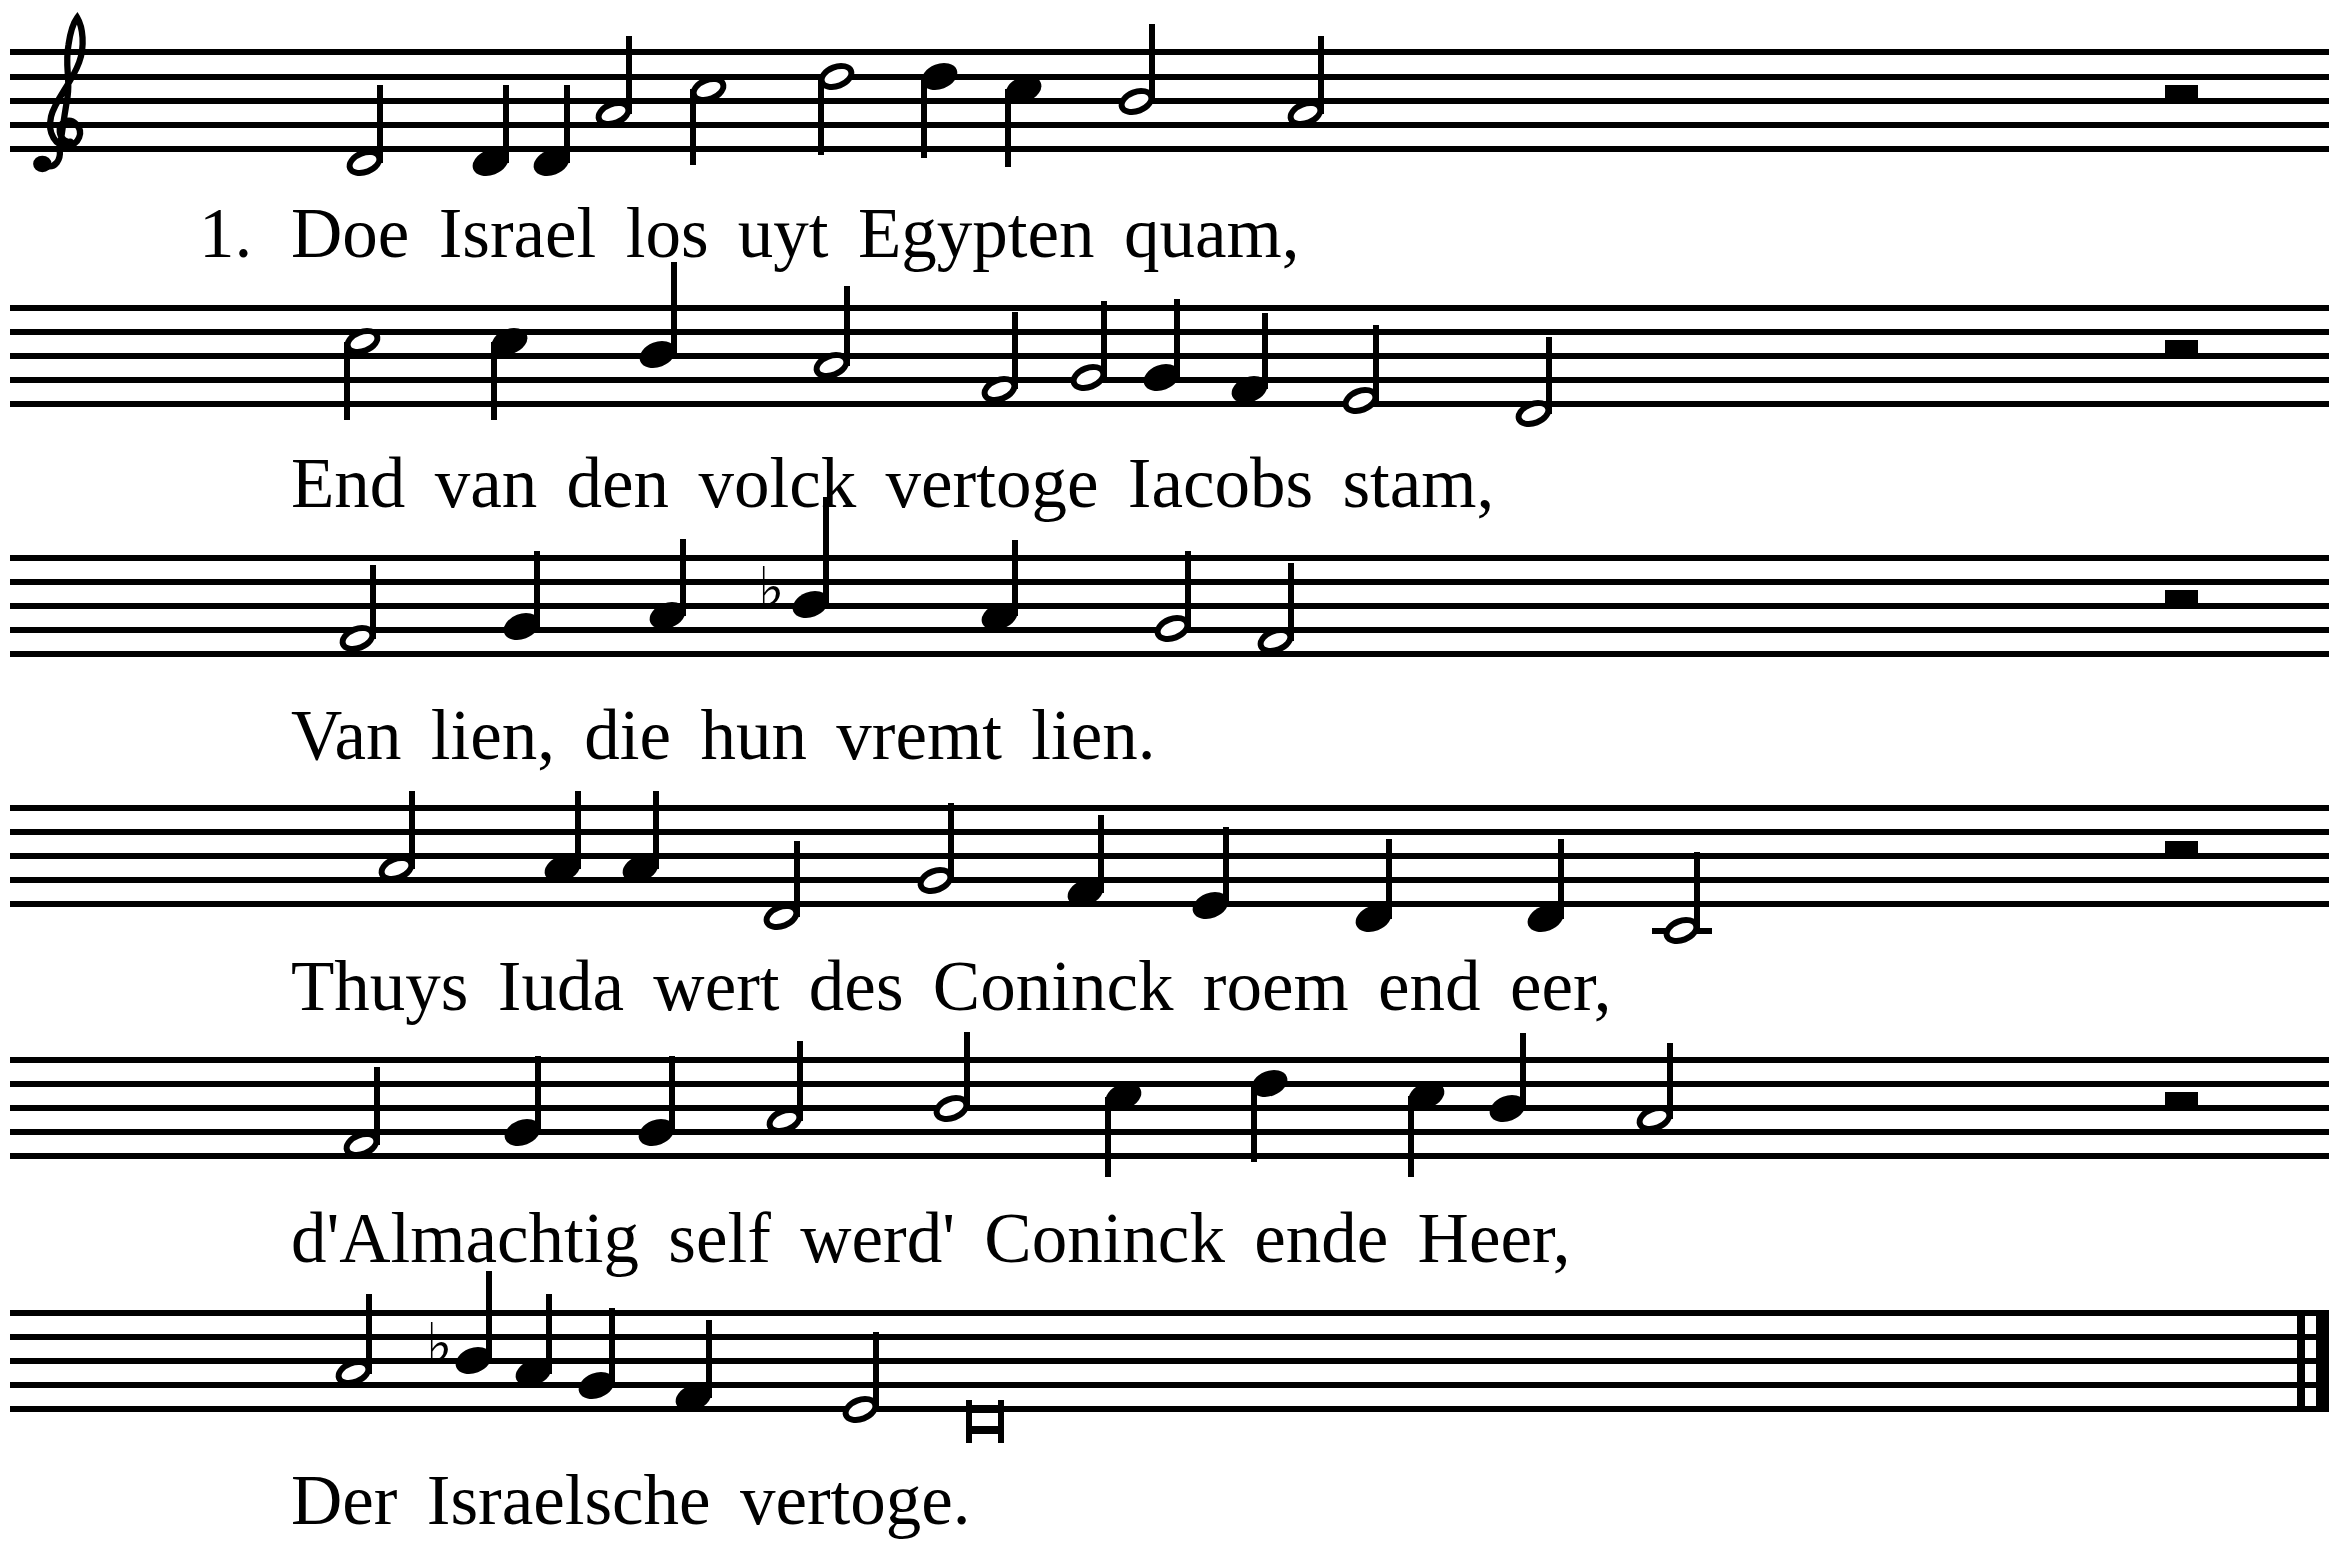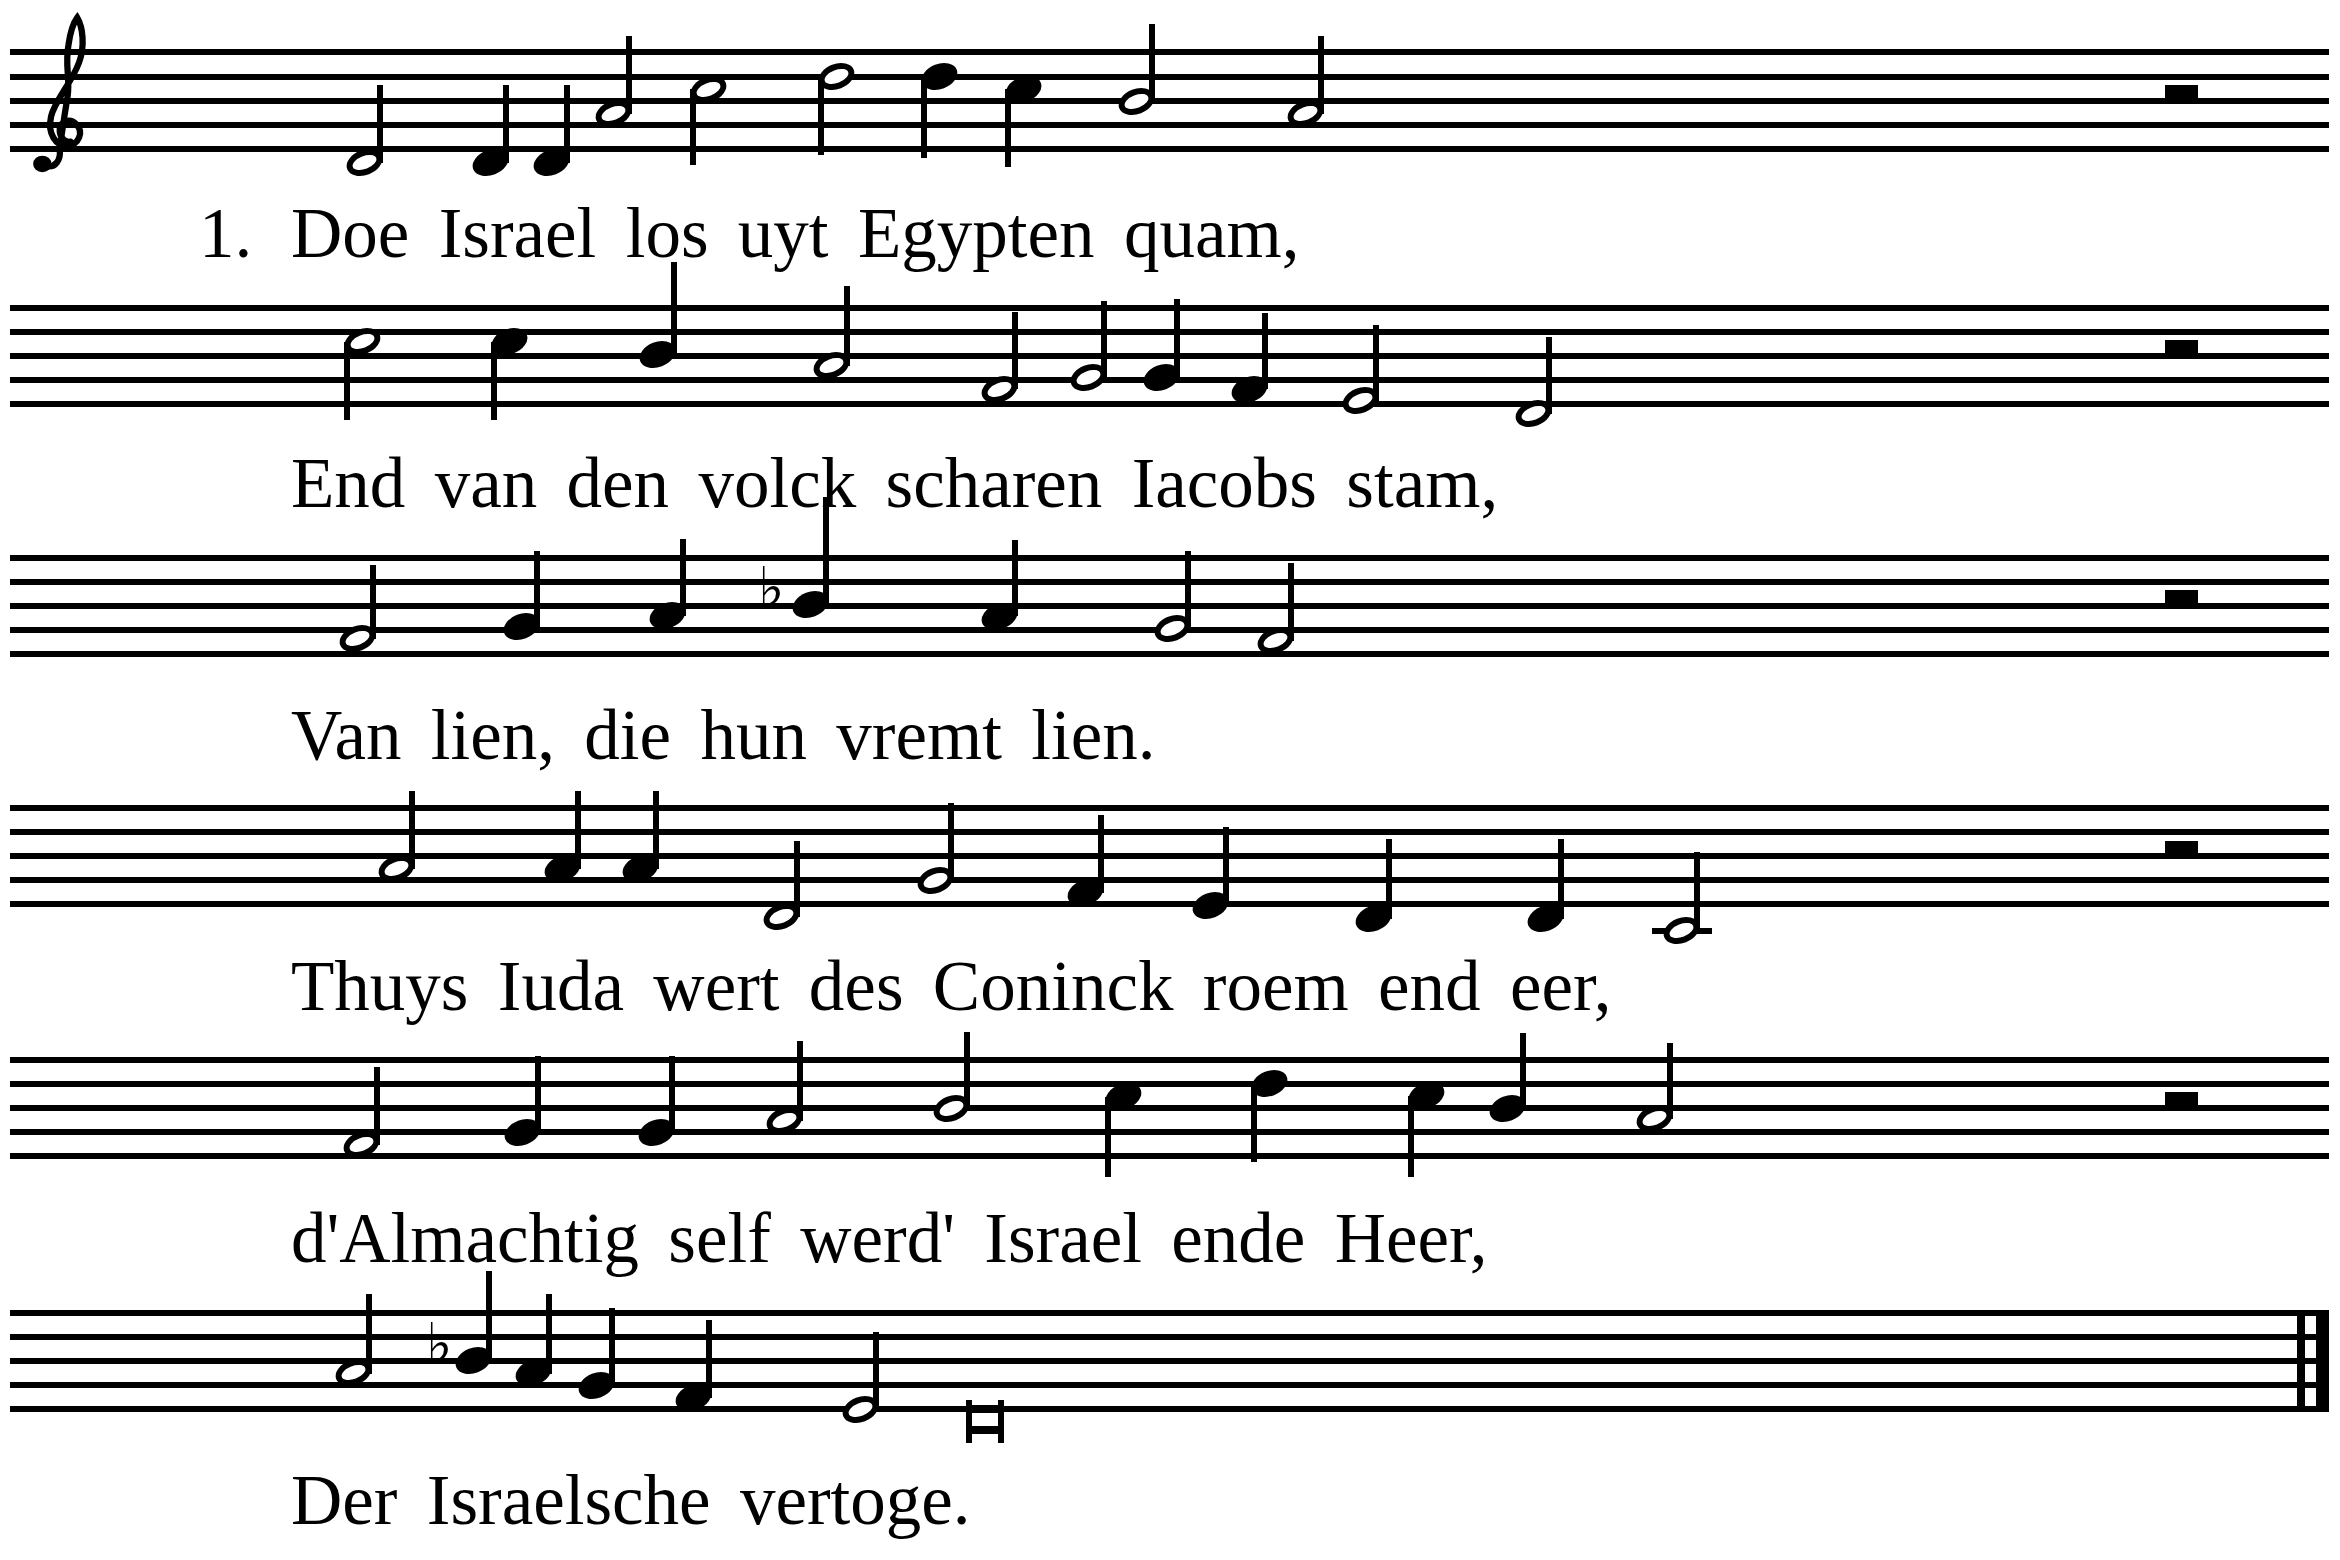--- a/index.html
+++ b/index.html
@@ -82,21 +82,21 @@
       <div class="stem" style="left: 1174px; top: 299px; height: 79px;"></div>
       <div class="note-head filled" style="left: 1143px; top: 365px;"></div>
       <div class="stem" style="left: 1262px; top: 313px; height: 76px;"></div>
       <div class="note-head filled" style="left: 1231px; top: 377px;"></div>
       <div class="stem" style="left: 1373px; top: 325px; height: 76px;"></div>
       <div class="note-head open" style="left: 1342px; top: 388px;"></div>
       <div class="stem" style="left: 1546px; top: 337px; height: 77px;"></div>
       <div class="note-head open" style="left: 1515px; top: 401px;"></div>
       <div class="half-rest" style="left: 2165px; top: 340px;"></div>
       <div class="lyric" style="left: 0px; top: 448px;">
-        <span class="words" style="left: 291px;">End van den volck scharen Iacobs stam,</span>
+        <span class="words" style="left: 291px;">End van den volck vertoge Iacobs stam,</span>
       </div>
     </div>
     <div style="position: absolute; left: 0px; top: 0px;">
       <div class="staff-line" style="top: 555px;"></div>
       <div class="staff-line" style="top: 579px;"></div>
       <div class="staff-line" style="top: 603px;"></div>
       <div class="staff-line" style="top: 627px;"></div>
       <div class="staff-line" style="top: 651px;"></div>
       <div class="stem" style="left: 370px; top: 565px; height: 74px;"></div>
       <div class="note-head open" style="left: 339px; top: 626px;"></div>
@@ -171,21 +171,21 @@
       <div class="stem" style="left: 1251px; top: 1084px; height: 78px;"></div>
       <div class="note-head filled" style="left: 1251px; top: 1071px;"></div>
       <div class="stem" style="left: 1408px; top: 1096px; height: 81px;"></div>
       <div class="note-head filled" style="left: 1408px; top: 1083px;"></div>
       <div class="stem" style="left: 1520px; top: 1033px; height: 75px;"></div>
       <div class="note-head filled" style="left: 1489px; top: 1096px;"></div>
       <div class="stem" style="left: 1667px; top: 1043px; height: 76px;"></div>
       <div class="note-head open" style="left: 1636px; top: 1106px;"></div>
       <div class="half-rest" style="left: 2165px; top: 1092px;"></div>
       <div class="lyric" style="left: 0px; top: 1203px;">
-        <span class="words" style="left: 291px;">d'Almachtig self werd' Israel ende Heer,</span>
+        <span class="words" style="left: 291px;">d'Almachtig self werd' Coninck ende Heer,</span>
       </div>
     </div>
     <div style="position: absolute; left: 0px; top: 0px;">
       <div class="staff-line" style="top: 1310px;"></div>
       <div class="staff-line" style="top: 1334px;"></div>
       <div class="staff-line" style="top: 1358px;"></div>
       <div class="staff-line" style="top: 1382px;"></div>
       <div class="staff-line" style="top: 1406px;"></div>
       <div class="stem" style="left: 366px; top: 1294px; height: 80px;"></div>
       <div class="note-head open" style="left: 335px; top: 1360px;"></div>

